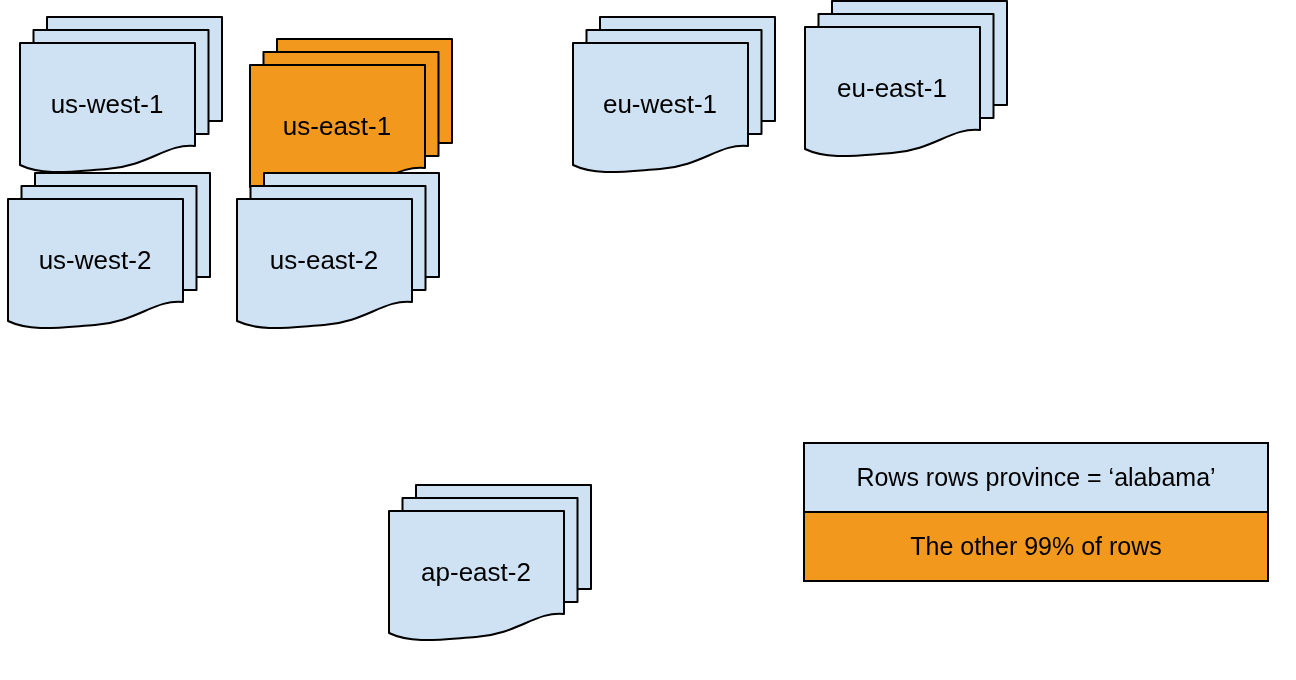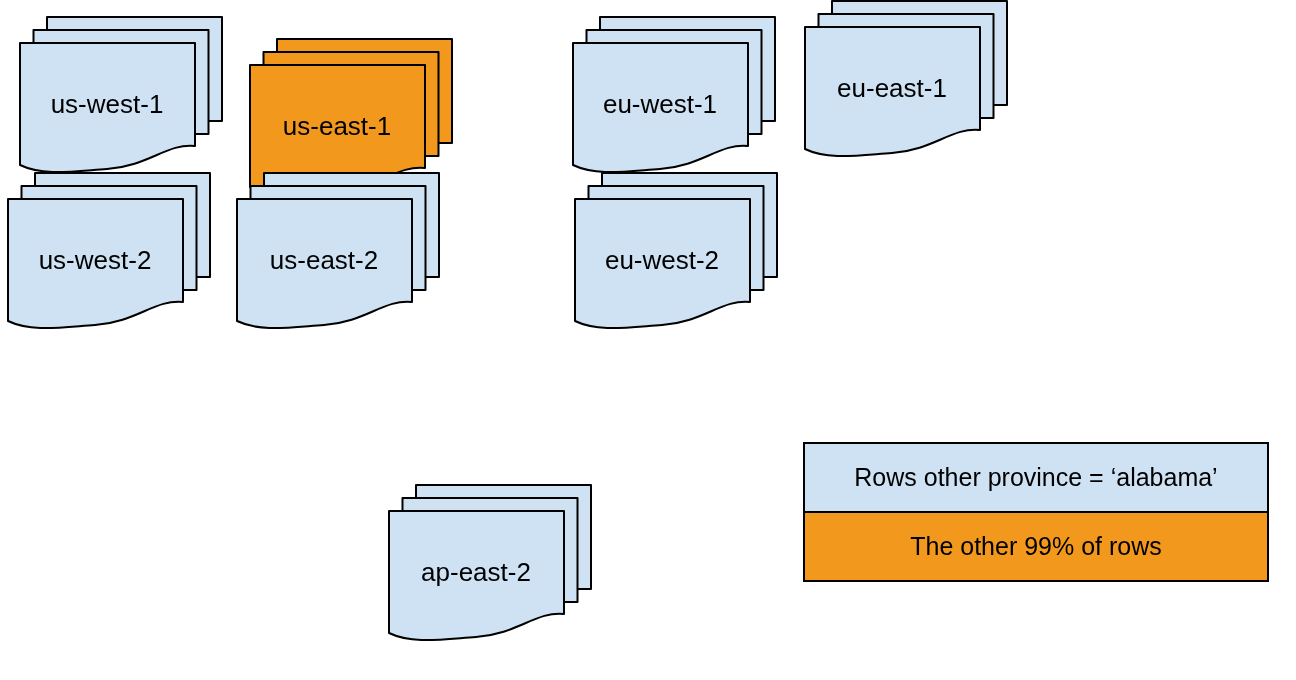--- a/index.html
+++ b/index.html
@@ -114,38 +114,32 @@
     </svg>
   </div>
 
   <div class="stack pos-us-east-2" data-variant="blue">
     <svg width="204" height="161" viewBox="0 0 204 161">
       <use href="#doc-stack"></use>
       <text class="stack-label" x="88" y="97" text-anchor="middle">us-east-2</text>
     </svg>
   </div>
 
-  <div class="stack pos-eu-west-2" data-variant="blue">
-    <svg width="204" height="161" viewBox="0 0 204 161">
-      <use href="#doc-stack"></use>
-      <text class="stack-label" x="88" y="97" text-anchor="middle">eu-west-2</text>
-    </svg>
-  </div>
 
 
 
   <div class="stack pos-ap-east-2" data-variant="blue">
     <svg width="204" height="161" viewBox="0 0 204 161">
       <use href="#doc-stack"></use>
       <text class="stack-label" x="88" y="97" text-anchor="middle">ap-east-2</text>
     </svg>
   </div>
 
   <div class="legend">
     <div class="legend-row" data-variant="blue">
-      <span>Rows other province = ‘alabama’</span>
+      <span>Rows rows province = ‘alabama’</span>
     </div>
     <div class="legend-row" data-variant="orange">
       <span>The other 99% of rows</span>
     </div>
   </div>
 
 </div>
 
 </body></html>

